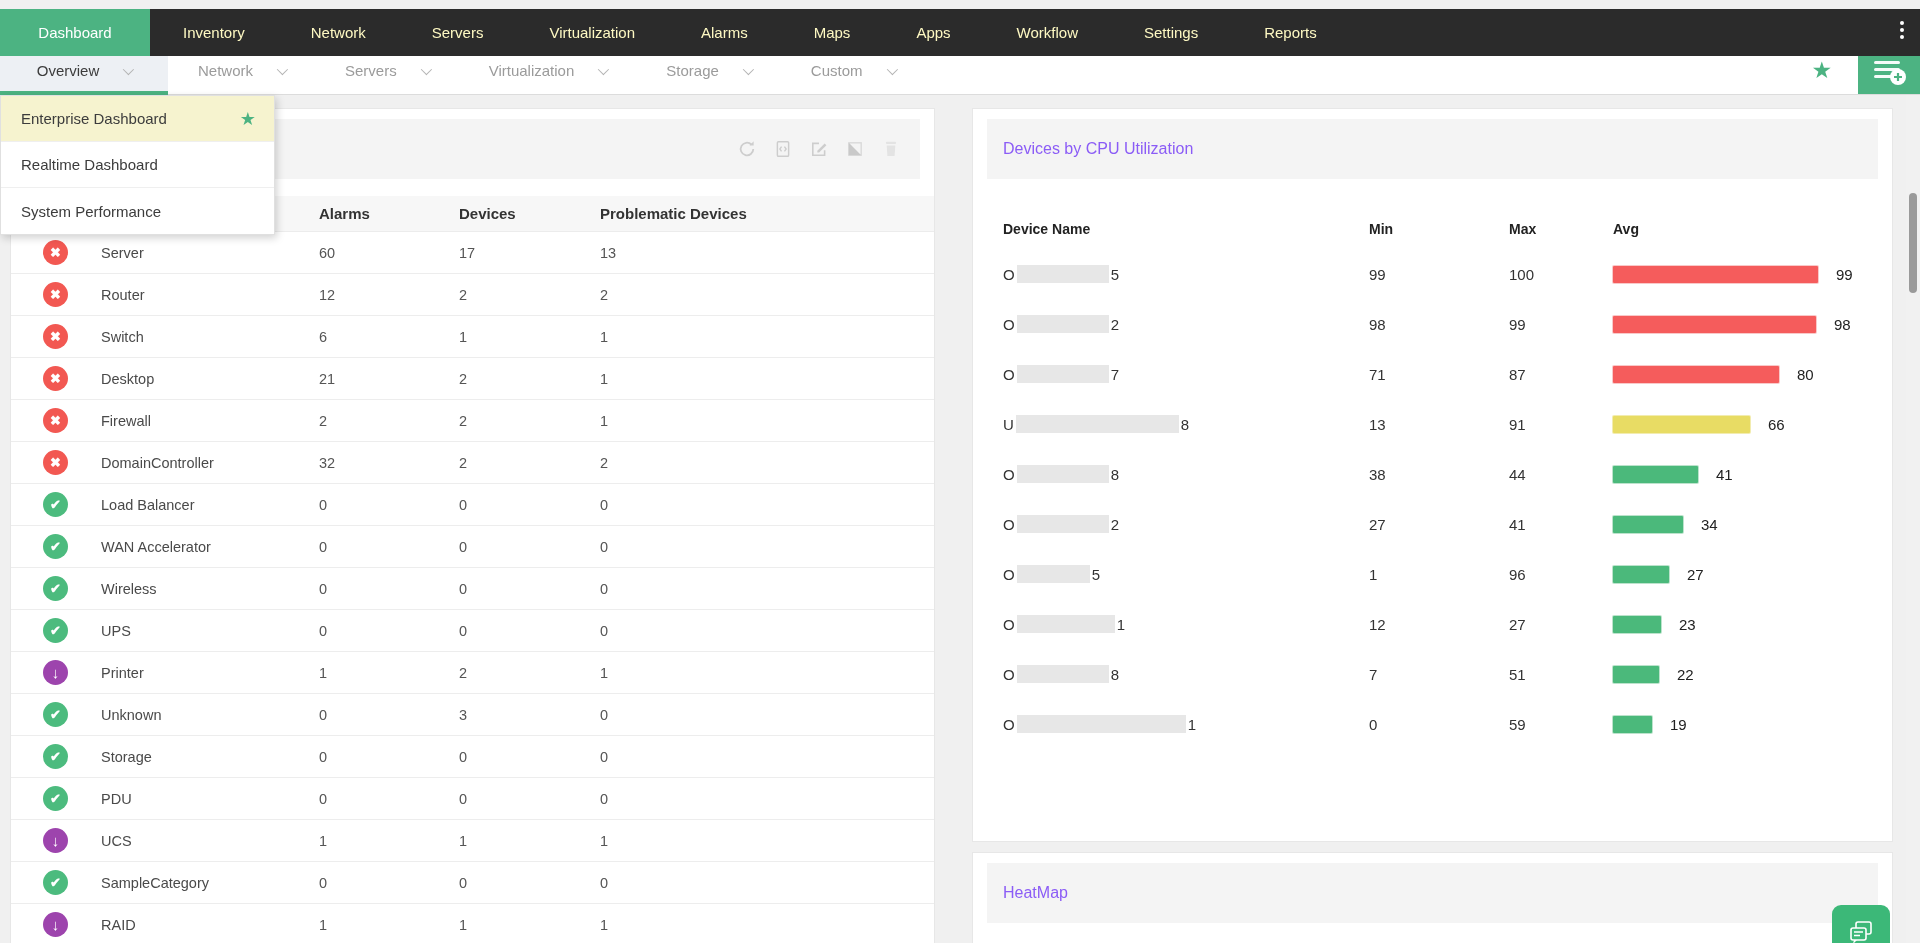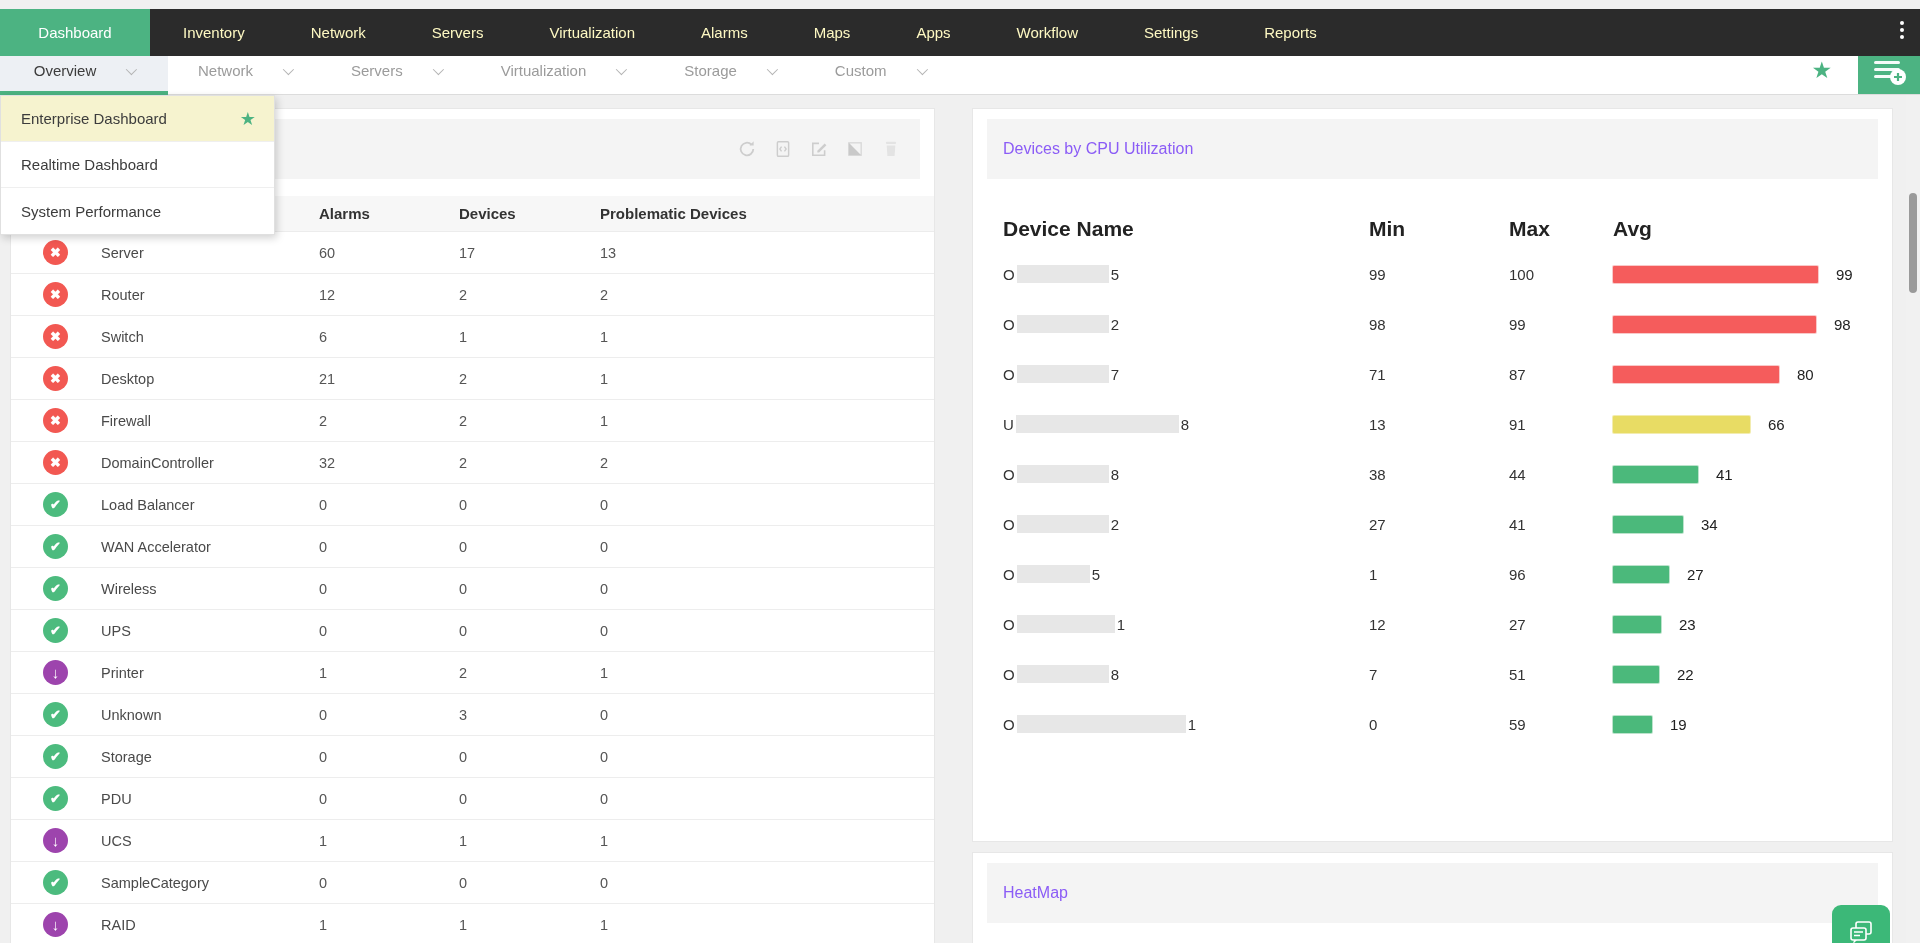--- a/index.html
+++ b/index.html
@@ -11,21 +11,21 @@
             background:#2b2b2b; display:flex; align-items:stretch; z-index:40; }
   .nav-item { color:#fef9c3; font-size:15px; display:flex; align-items:center;
               padding:0 33px; cursor:pointer; white-space:nowrap; }
   .nav-item.nav-active { background:#4cb382; color:#fff; width:150px; justify-content:center; padding:0; }
   .kebab { position:absolute; right:16px; top:12px; display:flex; flex-direction:column; gap:3px; cursor:pointer; }
   .kebab i { width:4px; height:4px; border-radius:50%; background:#fff; display:block; }
 
   
   .subnav { position:absolute; top:47px; left:0; width:1920px; height:48px; background:#fff;
             border-bottom:1px solid #dcdcdc; display:flex; align-items:stretch; z-index:30; }
-  .subtab { display:flex; align-items:center; gap:30px; padding:0 30px; font-size:15px;
+  .subtab { display:flex; align-items:center; gap:24px; padding:0 30px; font-size:15px;
             color:#9b9b9b; cursor:pointer; position:relative; white-space:nowrap;text-align:center; }
   .subtab.tab-active { background:#edf0f4; color:#3c3c3c; width:168px; justify-content:center; padding:0; }
   .subtab.tab-active::after { content:""; position:absolute; left:0; right:0; bottom:-1px; height:4px; background:#4cb382; }
   .chev { width:8px; height:8px; border-right:1.6px solid #b3b3b3; border-bottom:1.6px solid #b3b3b3;
           transform:rotate(45deg) translateY(-2px); display:inline-block; }
   .subnav-spacer { flex:1; }
   .fav-star { display:flex; align-items:center; font-size:23px; color:#4cb382; padding:0 26px; cursor:pointer; }
   .add-dash-btn { width:62px; background:#4cb382; display:flex; align-items:center; justify-content:center; cursor:pointer; }
 
   
@@ -63,21 +63,21 @@
   .status-critical { background:#f25852; }
   .status-clear    { background:#4cbb7e; }
   .status-down     { background:#9d44ad; }
   .status-critical::after { content:"\2716"; }
   .status-clear::after    { content:"\2714"; }
   .status-down::after     { content:"\2193"; font-size:15px; }
 
   
   .cpu-grid { display:grid; grid-template-columns:366px 140px 104px 1fr; align-items:center; padding-left:30px; }
   .cpu-header { position:absolute; top:102px; left:0; right:0; height:36px;
-                font-size:21px; color:#222; font-weight:bold; }
+                font-size:14px; color:#222; font-weight:bold; }
   .cpu-rows { position:absolute; top:140px; left:0; right:0; bottom:0; overflow:hidden; }
   .cpu-row { height:50px; font-size:15px; color:#333; }
   .dev-name { display:flex; align-items:center; cursor:pointer; }
   .dev-mask { height:18px; background:#e7e7e7; margin:0 2px; display:inline-block; }
   .avg-cell { display:flex; align-items:center; }
   .bar { height:17px; border-radius:1px; }
   .color-red    { background:#f55c5c; box-shadow:0 0 0 1px #f9c9c9; }
   .color-yellow { background:#e8dc64; box-shadow:0 0 0 1px #f2ecb0; }
   .color-green  { background:#4bb97b; box-shadow:0 0 0 1px #bce3cc; }
   .avg-label { margin-left:18px; font-size:15px; color:#222; }

